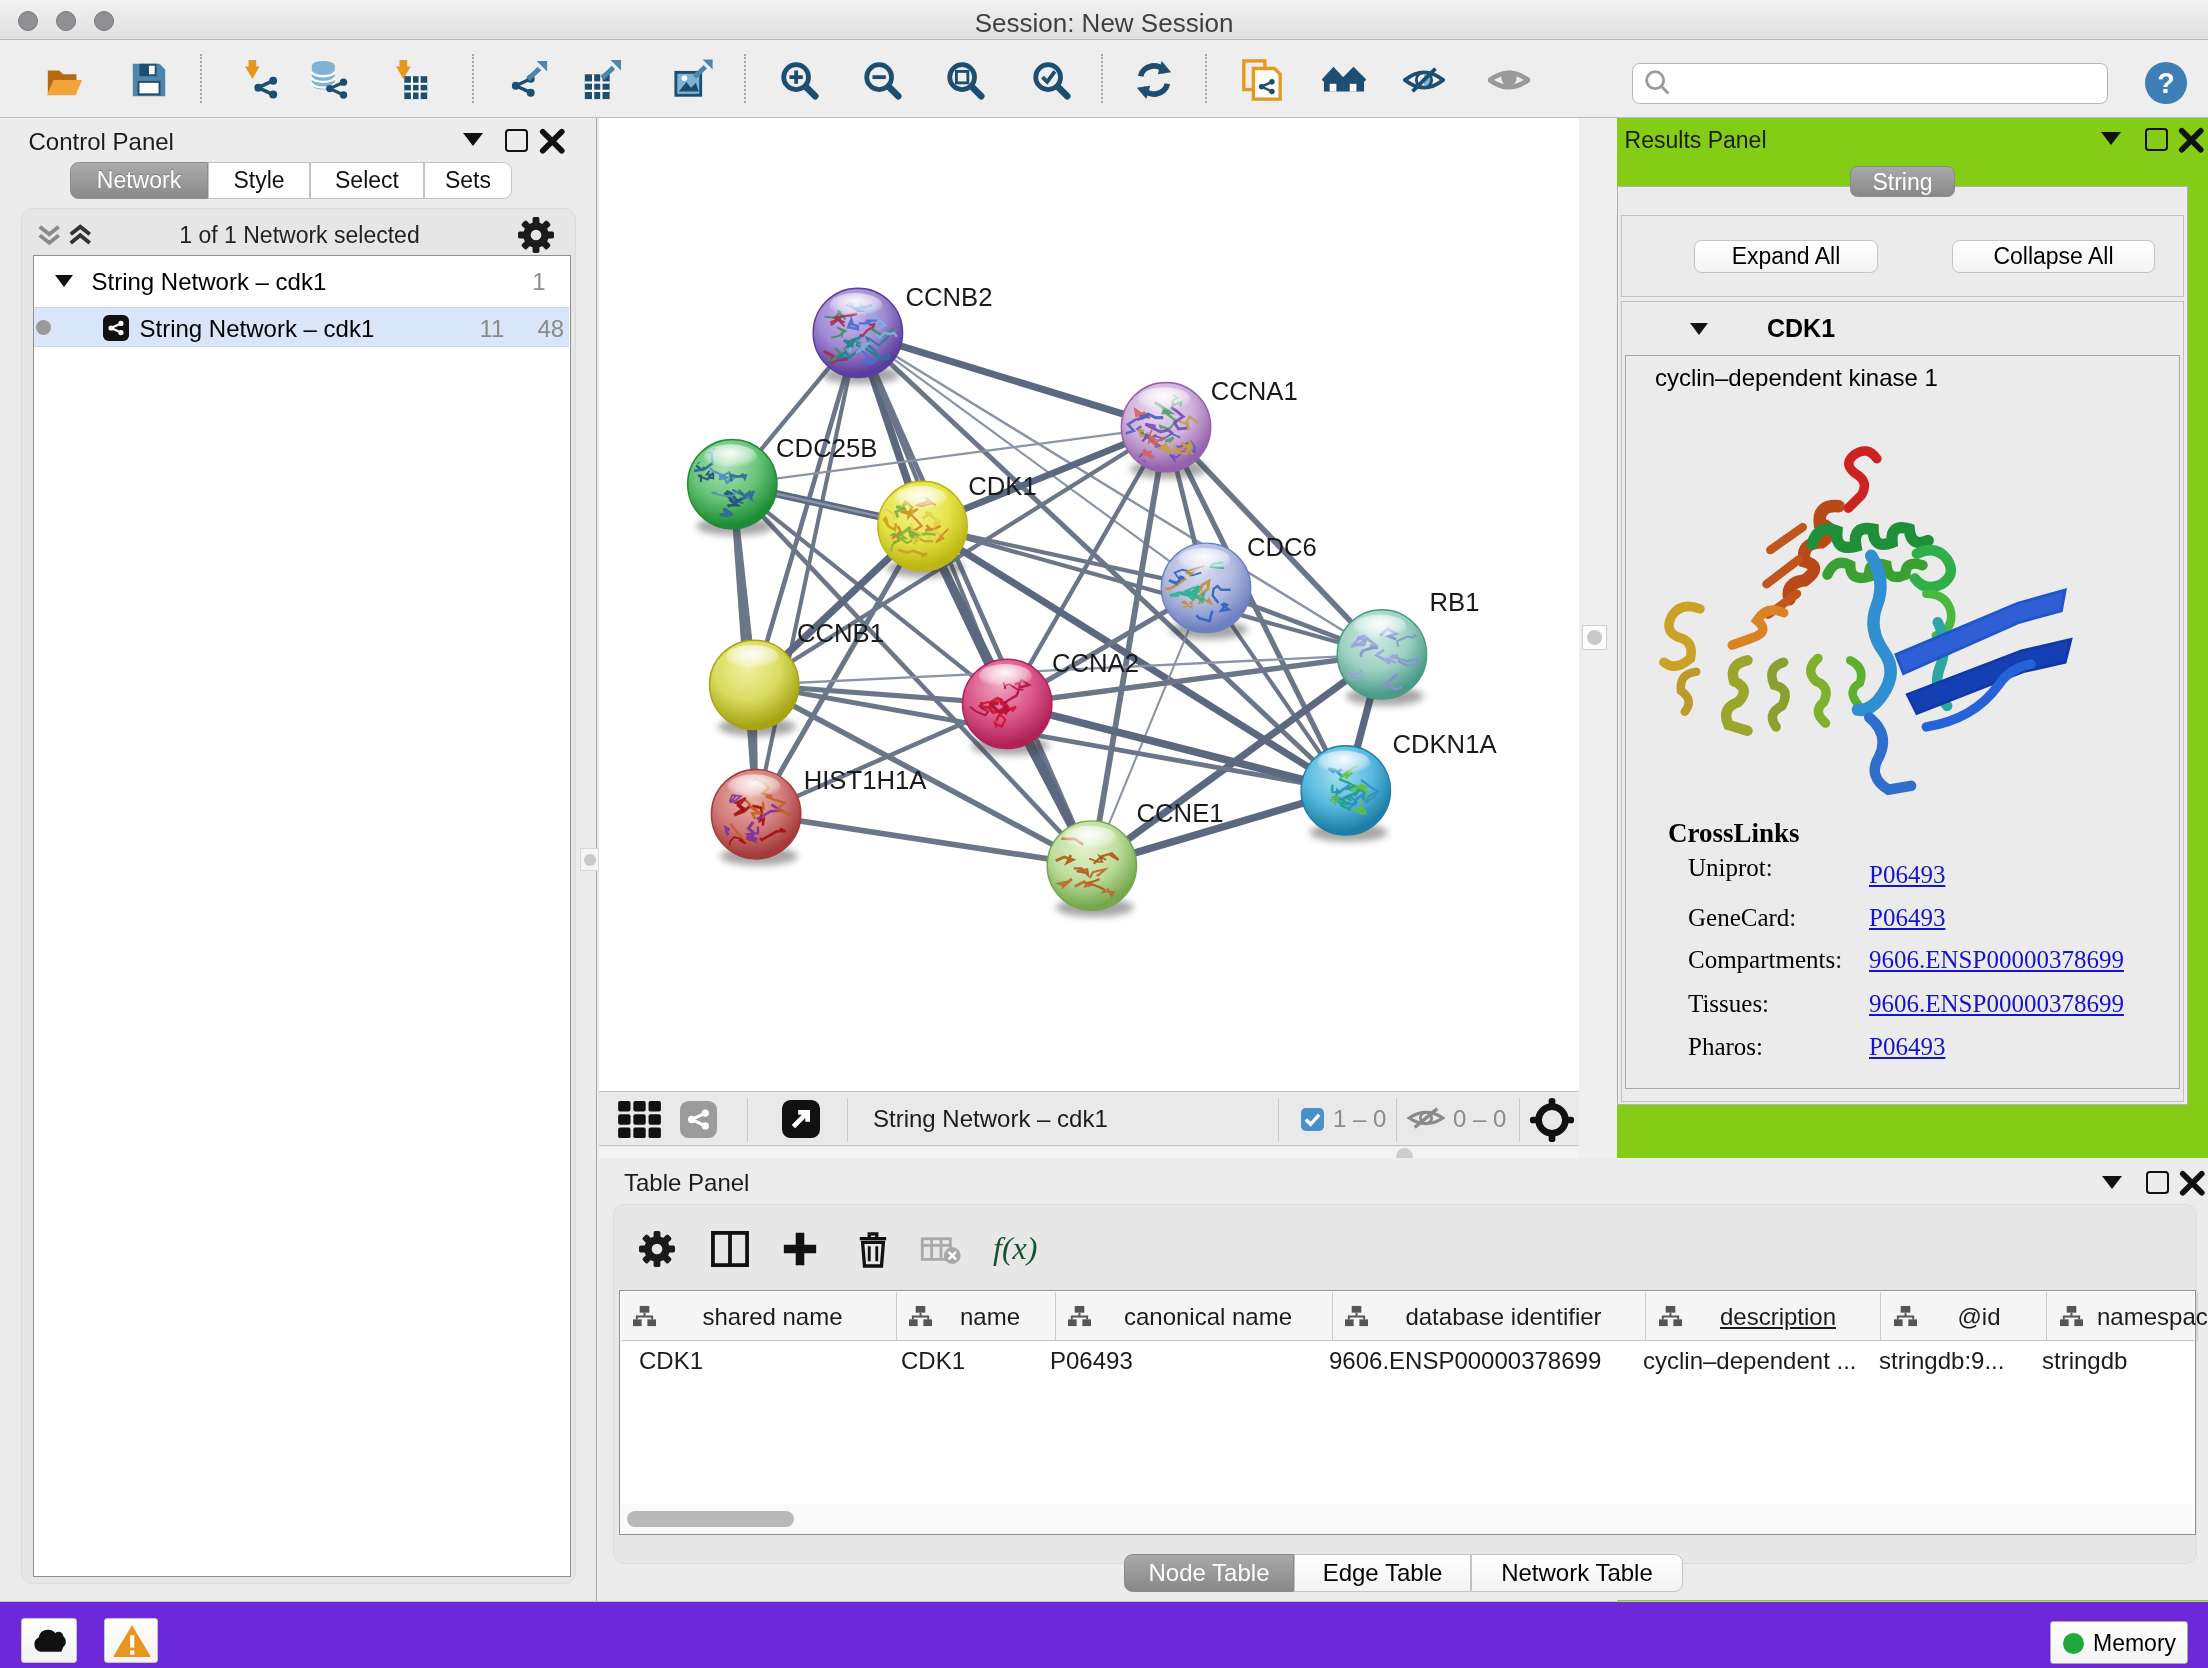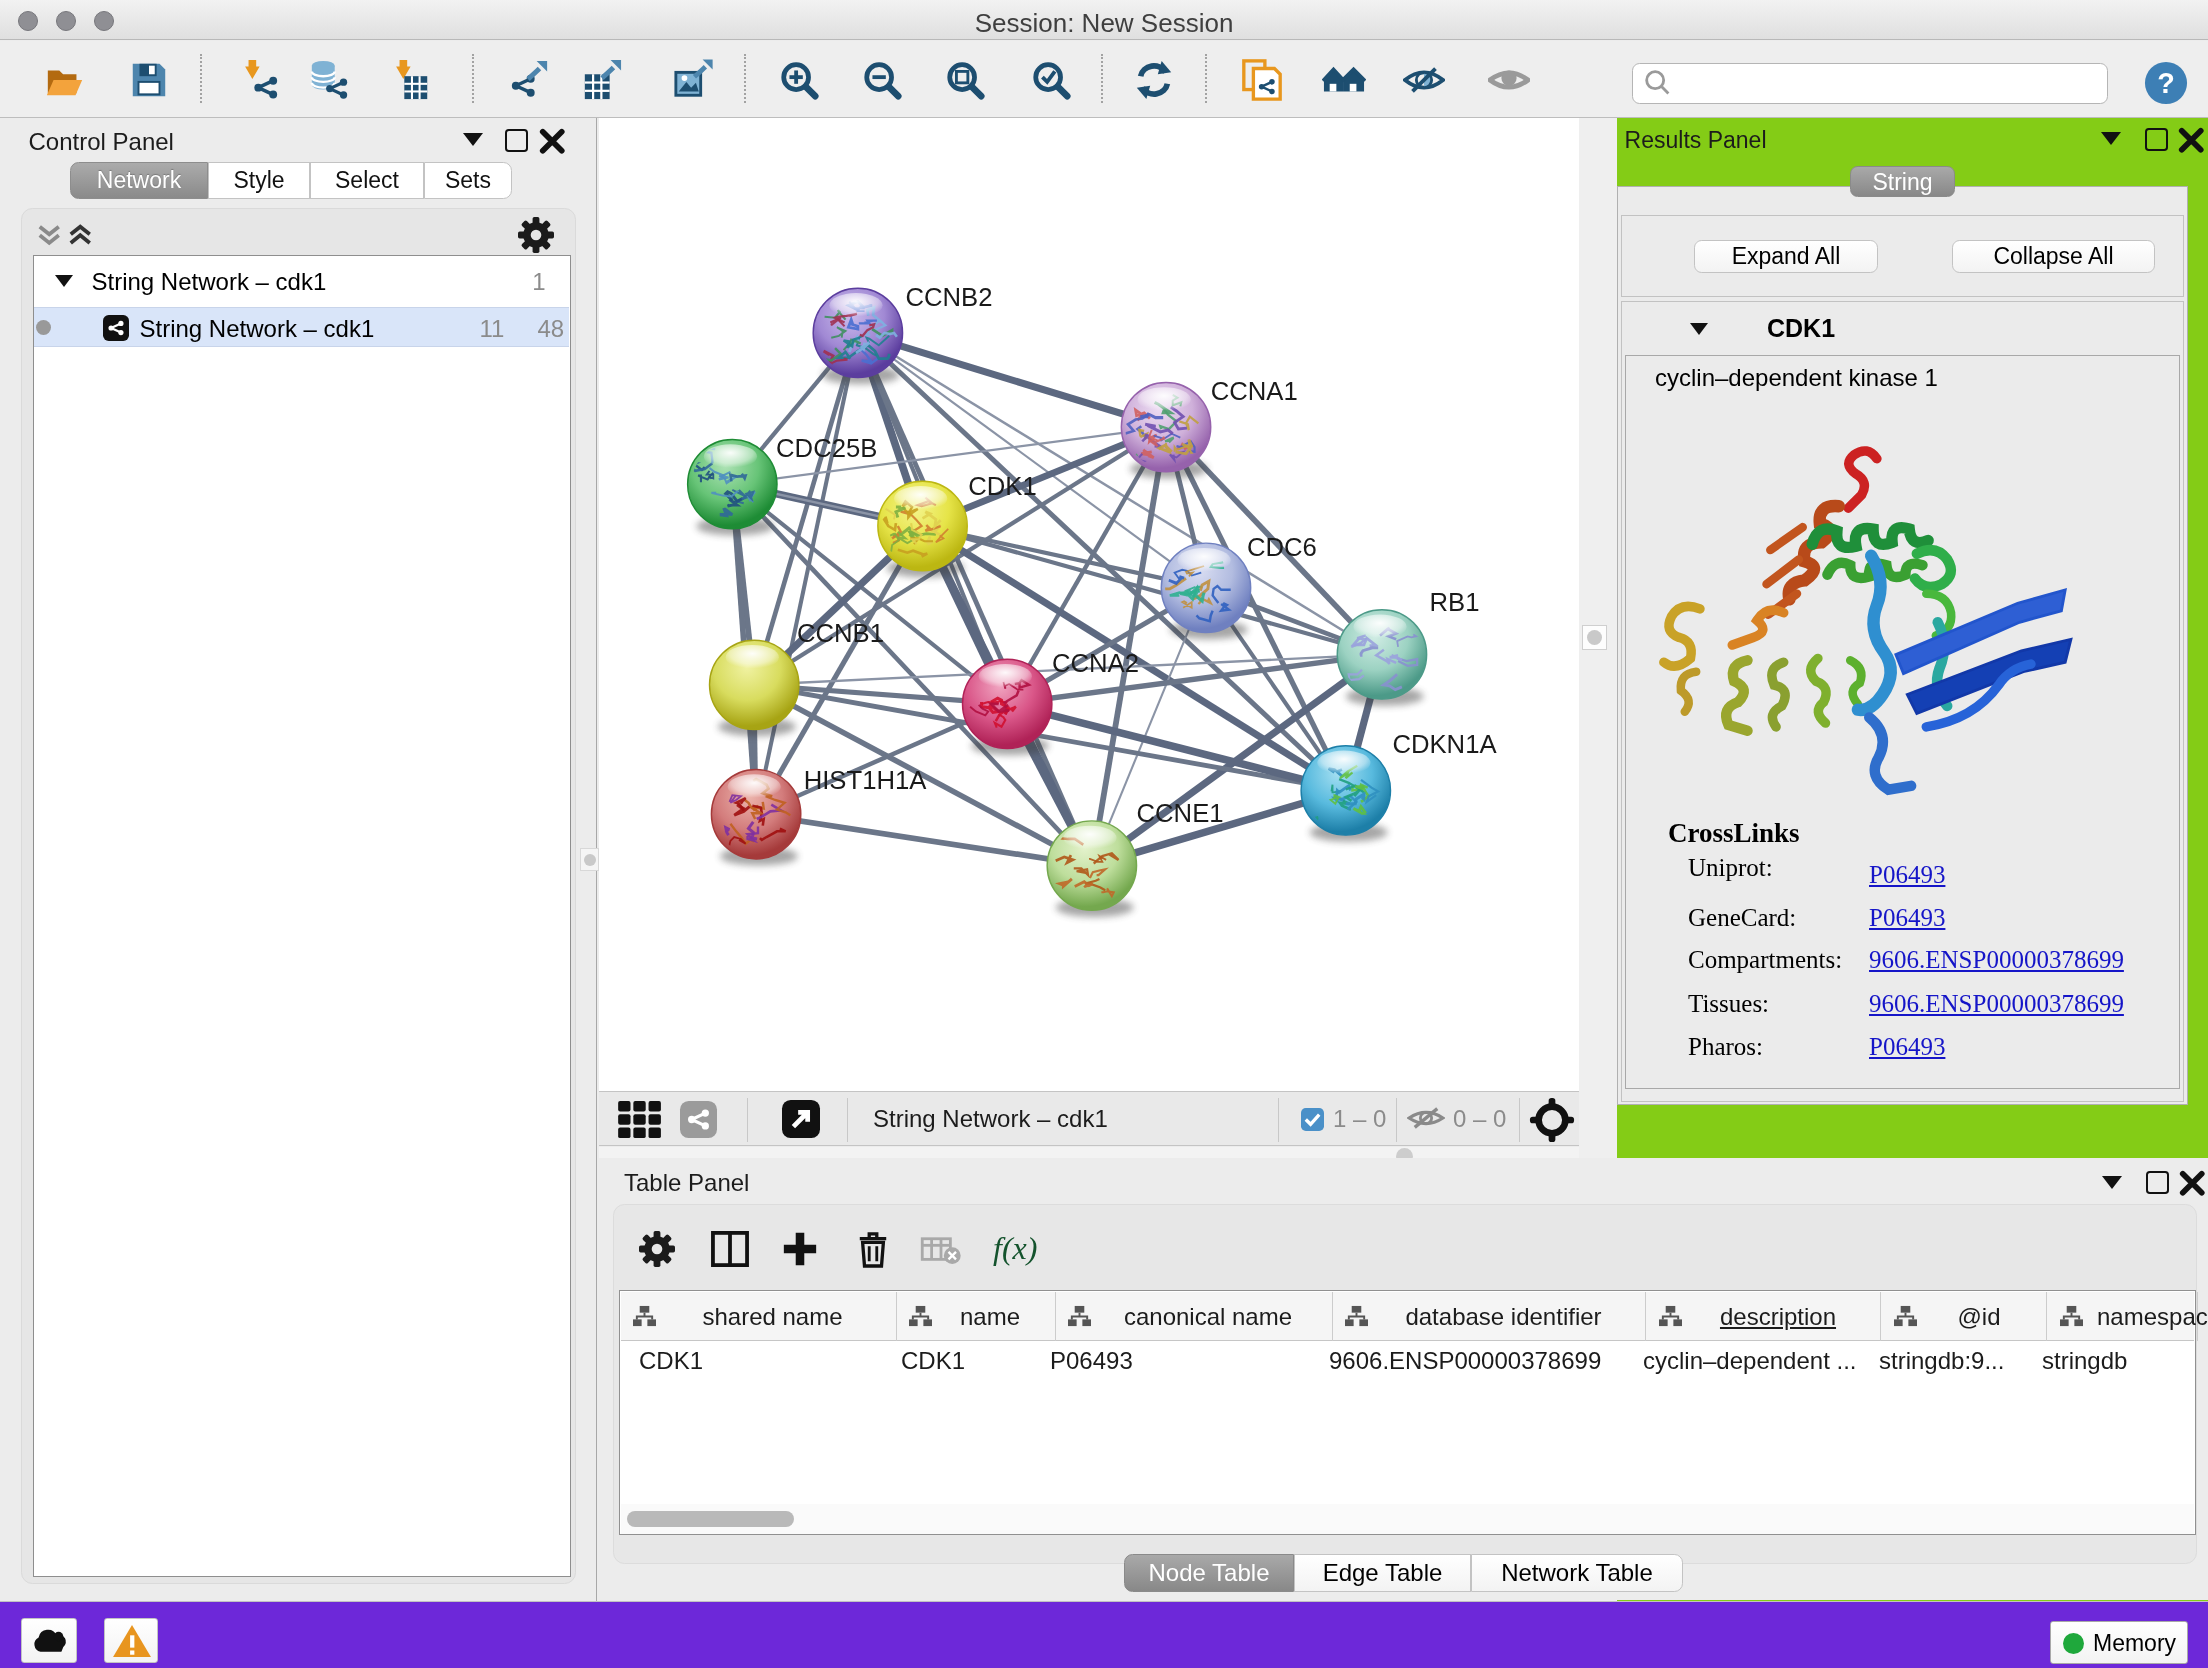--- a/index.html
+++ b/index.html
@@ -181,20 +181,21 @@
 <div class="tri-d" style="position:absolute;left:463px;top:15px;"></div>
 <div class="sqico" style="position:absolute;left:505px;top:10.5px;"></div>
 <svg width="28.5" height="28.5" style="position:absolute;left:538px;top:8.6px;" viewBox="0 0 30 30">
       <path d="M5,5 L25,25 M25,5 L5,25" stroke="#111" stroke-width="6" stroke-linecap="round"></path>
     </svg>
 <div class="tabbtn tabsel" style="left:70px;width:138px;border-radius:8.6px 0 0 8.6px;">Network</div>
 <div class="tabbtn" style="left:208px;width:102px;">Style</div>
 <div class="tabbtn" style="left:310px;width:114px;">Select</div>
 <div class="tabbtn" style="left:424px;width:88px;border-radius:0 8.6px 8.6px 0;">Sets</div>
 <div id="subpan">
+<div id="netlisthead">1 of 1 Network selected</div>
 <svg width="28.5" height="28.5" style="position:absolute;left:13.3px;top:13.3px;" viewBox="0 0 30 30">
         <path d="M5,5 L15,13 L25,5 M5,14 L15,22 L25,14" fill="none" stroke="#8a8a8a" stroke-width="4"></path>
       </svg>
 <svg width="28.5" height="28.5" style="position:absolute;left:44px;top:13.3px;" viewBox="0 0 30 30">
         <path d="M5,13 L15,5 L25,13 M5,22 L15,14 L25,22" fill="none" stroke="#333" stroke-width="4"></path>
       </svg>
 <svg width="36" height="36" viewBox="0 0 38 38" style="position:absolute;left:496px;top:7.6px;">
         <g transform="translate(19,19)">
           <rect x="-3.6" y="-19" width="7.2" height="9" rx="1.8" fill="#1b1b1b" transform="rotate(0)"></rect>
           <rect x="-3.6" y="-19" width="7.2" height="9" rx="1.8" fill="#1b1b1b" transform="rotate(45)"></rect>

